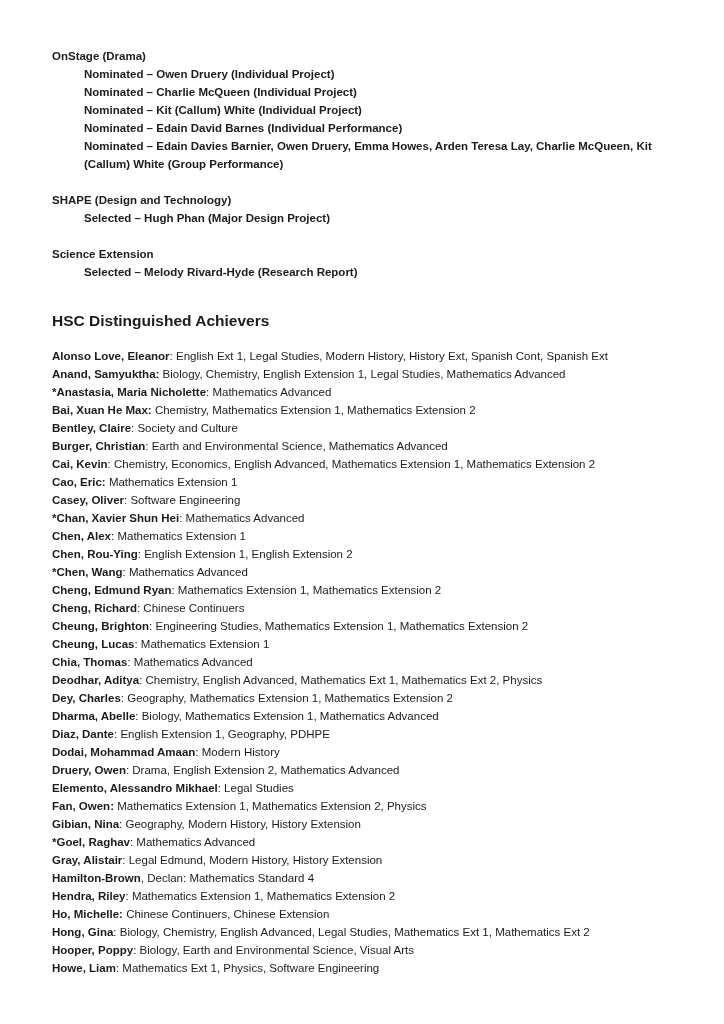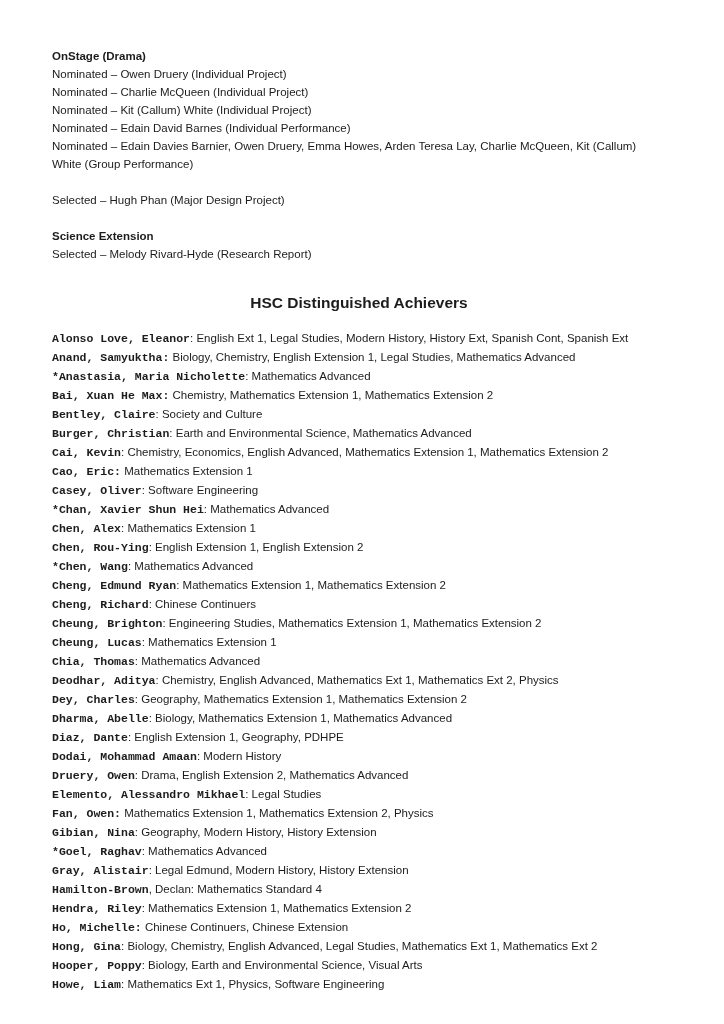--- a/index.html
+++ b/index.html
@@ -22,55 +22,55 @@
     font-size: 11.5px;
     line-height: 18px;
   }
   .award-section {
     margin: 0 0 18px 0;
   }
   .award-section .section-heading {
     font-weight: bold;
   }
   .award-line {
-    font-weight: normal;
+    font-weight: bold;
+    margin-left: 32px;
   }
   .achievers-heading {
     font-size: 15.5px;
     line-height: 22px;
     font-weight: bold;
     margin: 29px 0 15px 0;
-    text-align: center;
   }
   .achiever-entry {
     line-height: 18px;
   }
   .achiever-name {
     font-weight: bold;
-    font-family: Liberation Mono, monospace;
   }
   .achiever-rest {
     font-weight: normal;
   }
 </style>
 </head>
 <body>
 
 <div class="doc">
 
   <div>
       <div class="award-section">
         <div class="section-heading">OnStage (Drama)</div>
         <div class="award-line">Nominated – Owen Druery (Individual Project)</div>
         <div class="award-line">Nominated – Charlie McQueen (Individual Project)</div>
         <div class="award-line">Nominated – Kit (Callum) White (Individual Project)</div>
         <div class="award-line">Nominated – Edain David Barnes (Individual Performance)</div>
         <div class="award-line">Nominated – Edain Davies Barnier, Owen Druery, Emma Howes, Arden Teresa Lay, Charlie McQueen, Kit (Callum) White (Group Performance)</div>
       </div>
       <div class="award-section">
+        <div class="section-heading">SHAPE (Design and Technology)</div>
         <div class="award-line">Selected – Hugh Phan (Major Design Project)</div>
       </div>
       <div class="award-section">
         <div class="section-heading">Science Extension</div>
         <div class="award-line">Selected – Melody Rivard-Hyde (Research Report)</div>
       </div>
     </div>
 
   <div class="achievers-heading">HSC Distinguished Achievers</div>
 

